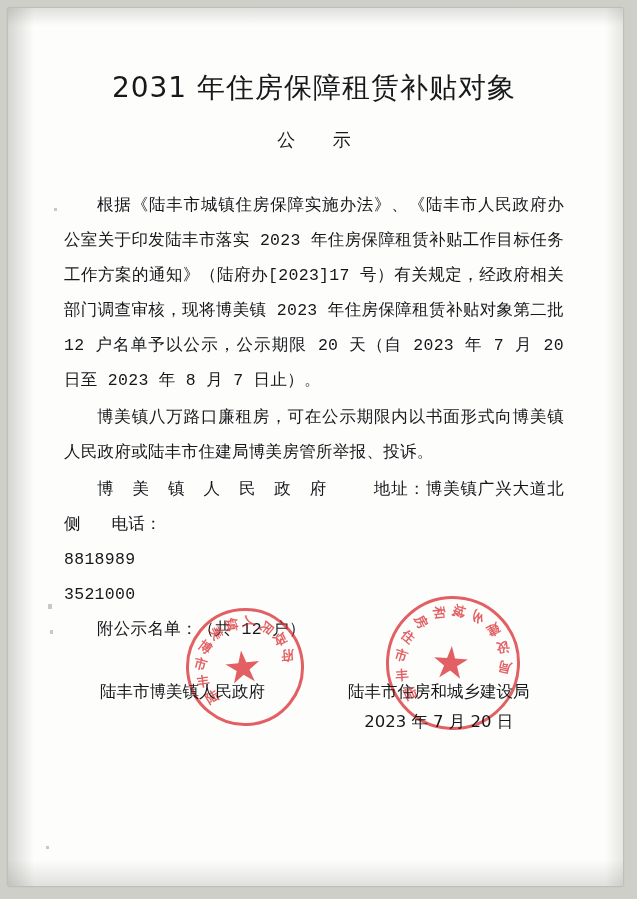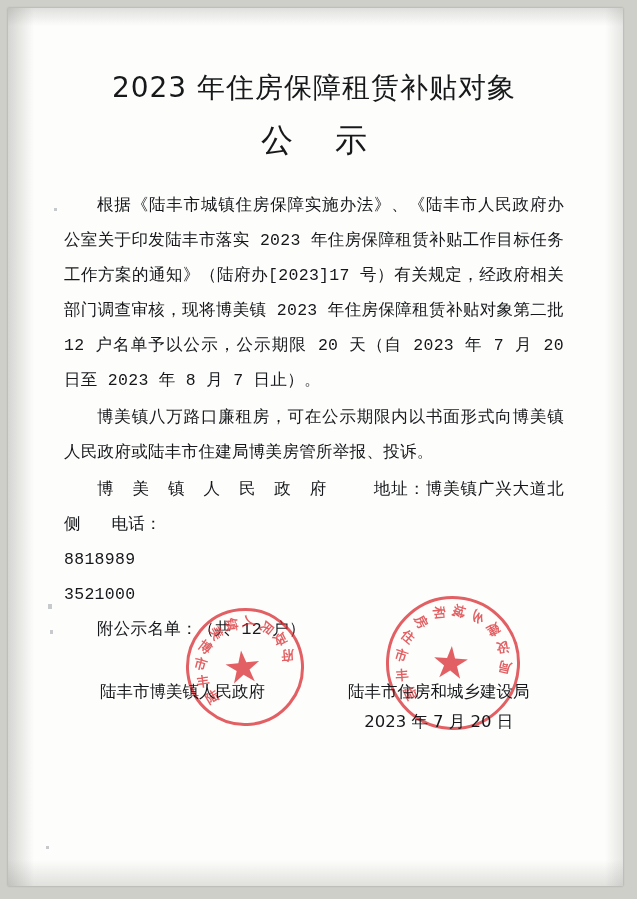--- a/index.html
+++ b/index.html
@@ -71,21 +71,21 @@
     font-family: "DejaVu Sans", "Liberation Sans", sans-serif;
     font-size: 28px;
     font-weight: 500;
     color: #16181a;
     letter-spacing: 1px;
     line-height: 40px;
     margin: 0;
   }
   .doc-subtitle {
     text-align: center;
-    font-size: 32px;
+    font-size: 18px;
     font-weight: 500;
     color: #16181a;
     letter-spacing: 16px;
     line-height: 44px;
     margin: 10px 0 0 0;
     padding-left: 16px;
   }
 
   .body-text {
     margin-top: 26px;
@@ -216,21 +216,21 @@
     <div class="shade-right"></div>
     <div class="shade-bottom"></div>
 
     <div class="speck" style="left:46px; top:200px; width:3px; height:3px;"></div>
     <div class="speck" style="left:40px; top:596px; width:4px; height:5px;"></div>
     <div class="speck" style="left:42px; top:622px; width:3px; height:4px;"></div>
     <div class="speck" style="left:38px; top:838px; width:3px; height:3px;"></div>
 
     <div class="content">
 
-      <h1 class="doc-title">2023 年住房保障租赁补贴对象</h1>
+      <h1 class="doc-title">2031 年住房保障租赁补贴对象</h1>
       <div class="doc-subtitle">公 示</div>
 
       <div class="body-text">
         <p class="para">根据《陆丰市城镇住房保障实施办法》、《陆丰市人民政府办公室关于印发陆丰市落实 2023 年住房保障租赁补贴工作目标任务工作方案的通知》（陆府办[2023]17 号）有关规定，经政府相关部门调查审核，现将博美镇 2023 年住房保障租赁补贴对象第二批 12 户名单予以公示，公示期限 20 天（自 2023 年 7 月 20 日至 2023 年 8 月 7 日止）。</p>
         <p class="para">博美镇八万路口廉租房，可在公示期限内以书面形式向博美镇人民政府或陆丰市住建局博美房管所举报、投诉。</p>
 
         <p class="contact-line">
           <span class="sp-wide">博 美 镇 人 民 政 府</span>&nbsp;&nbsp;&nbsp;&nbsp;<span>地址：</span><span>博美镇广兴大道北侧</span>&nbsp;&nbsp;&nbsp;<span>电话：</span>
         </p>
         <p class="contact-cont">8818989</p>

